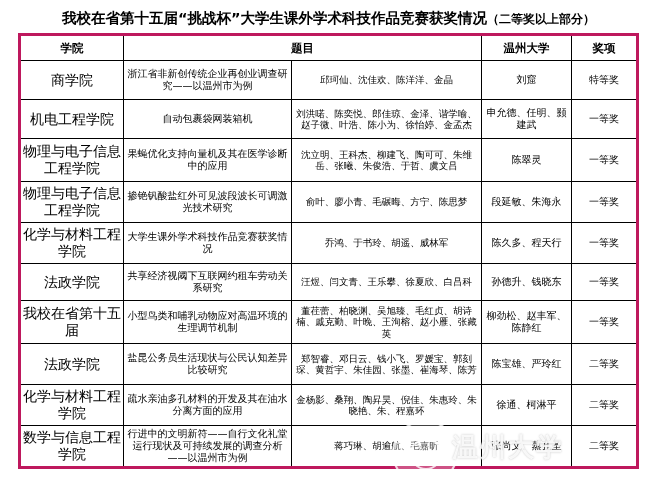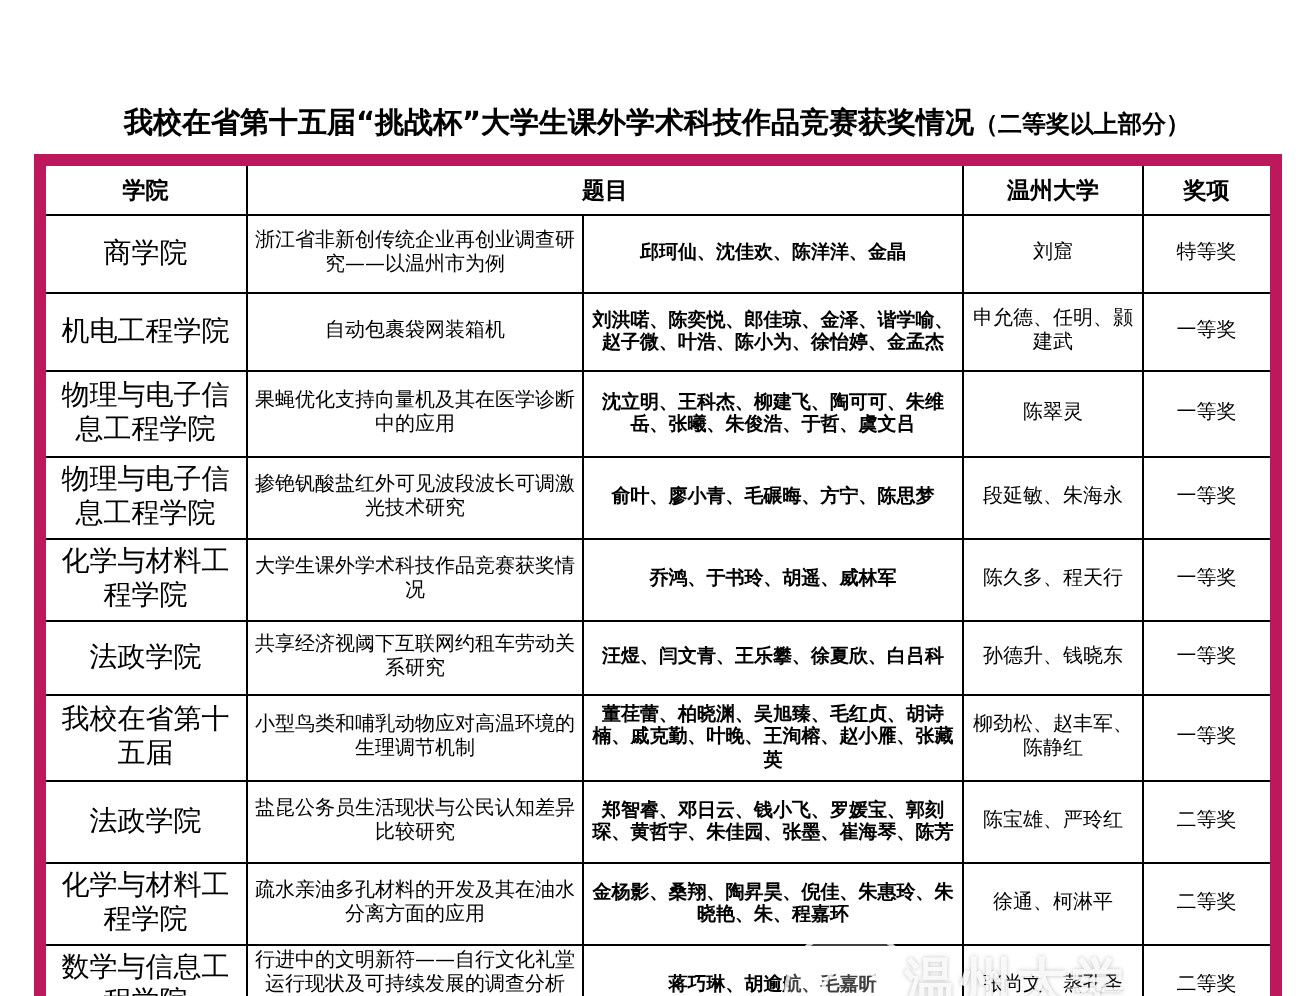--- a/index.html
+++ b/index.html
@@ -13,21 +13,20 @@
     font-family: "DejaVu Sans", "Liberation Sans", sans-serif;
     color: #000000;
     overflow: hidden;
     position: relative;
   }
   .page {
     position: relative;
     width: 657px;
     height: 404px;
     box-sizing: border-box;
-    margin-top: 44px;
   }
   .doc-title {
     text-align: center;
     font-size: 14.5px;
     font-weight: bold;
     letter-spacing: 0px;
     padding: 9px 6px 6px 6px;
     line-height: 1.25;
     white-space: nowrap;
   }
@@ -43,21 +42,21 @@
     font-size: 10px;
     line-height: 30px;
     color: #000;
     text-align: center;
   }
   table.award-table {
     border-collapse: collapse;
     table-layout: fixed;
     margin: 0 auto;
     width: 618px;
-    border: 6px solid #be185d;
+    border: 3px solid #be185d;
   }
   table.award-table th,
   table.award-table td {
     border: 1px solid #000;
     text-align: center;
     vertical-align: middle;
     padding: 1px 2px;
     line-height: 1.22;
     word-break: break-all;
   }
@@ -77,21 +76,20 @@
   }
   td.title {
     font-size: 10px;
     text-align: center;
   }
   td.authors {
     font-size: 9.5px;
     text-align: left;
     padding-left: 4px;
     padding-right: 3px;
-    font-weight: bold;
   }
   td.teacher {
     font-size: 10px;
   }
   td.award {
     font-size: 10px;
   }
   tr.r1 td { height: 36px; }
   tr.r2 td { height: 36px; }
   tr.r3 td { height: 40px; }

